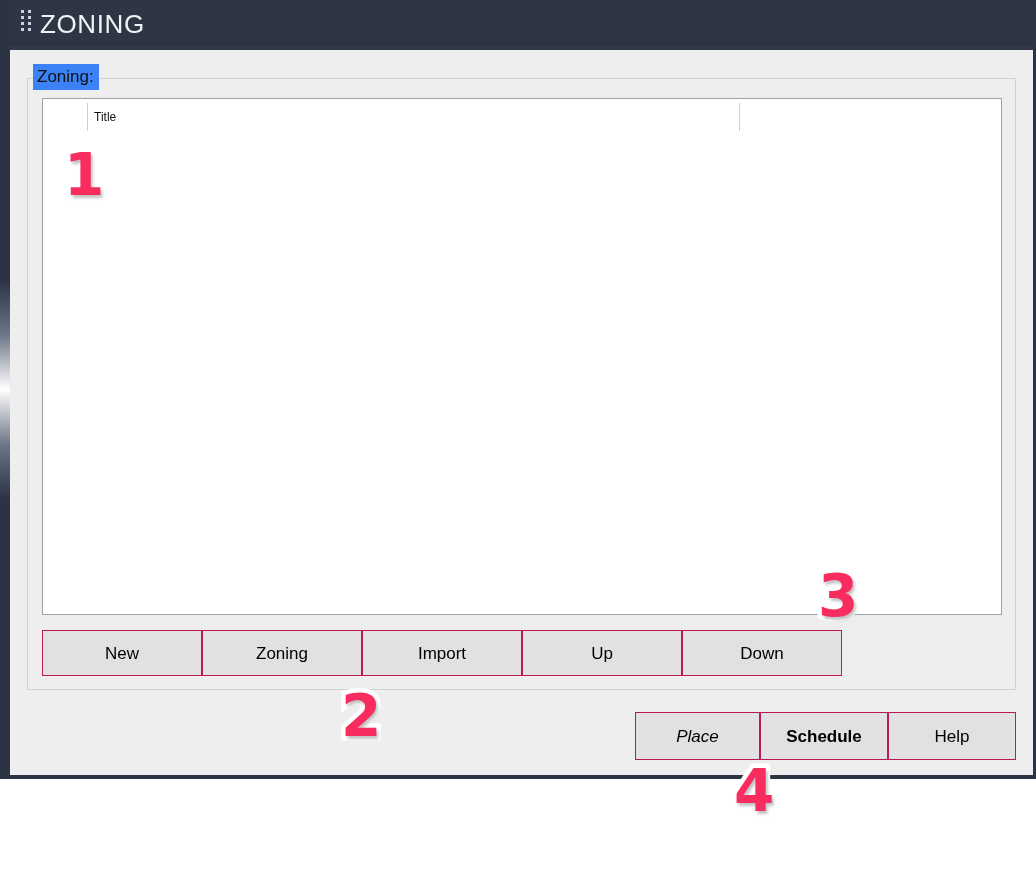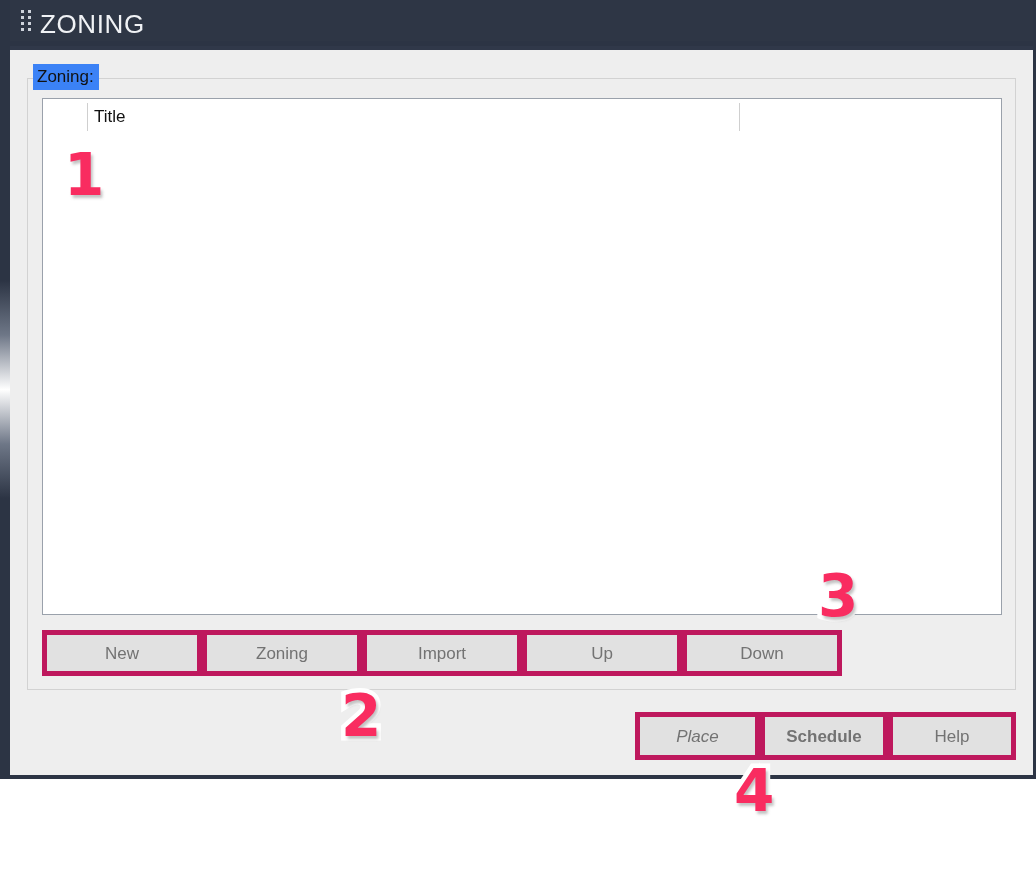--- a/index.html
+++ b/index.html
@@ -134,36 +134,36 @@
     width: 1px;
     height: 28px;
     background: #cfcfcf;
   }
   #col-sep-1 { left: 44px; }
   #col-sep-2 { left: 696px; }
   #col-title {
     position: absolute;
     left: 51px;
     top: 7px;
-    font-size: 17px;
+    font-size: 12px;
     color: #111111;
     line-height: 22px;
   }
   #list-body {
     position: absolute;
     left: 0; right: 0; top: 37px; bottom: 0;
     background: #ffffff;
   }
 
   
   .btn {
     box-sizing: border-box;
     background: #e1e1e1;
-    border: 5px solid #be185d;
-    color: #737373;
+    border: 1px solid #be185d;
+    color: #000000;
     font-family: "Liberation Sans", sans-serif;
     font-size: 17px;
     line-height: 1;
     display: flex;
     align-items: center;
     justify-content: center;
     padding: 16px;
     cursor: default;
     user-select: none;
   }

